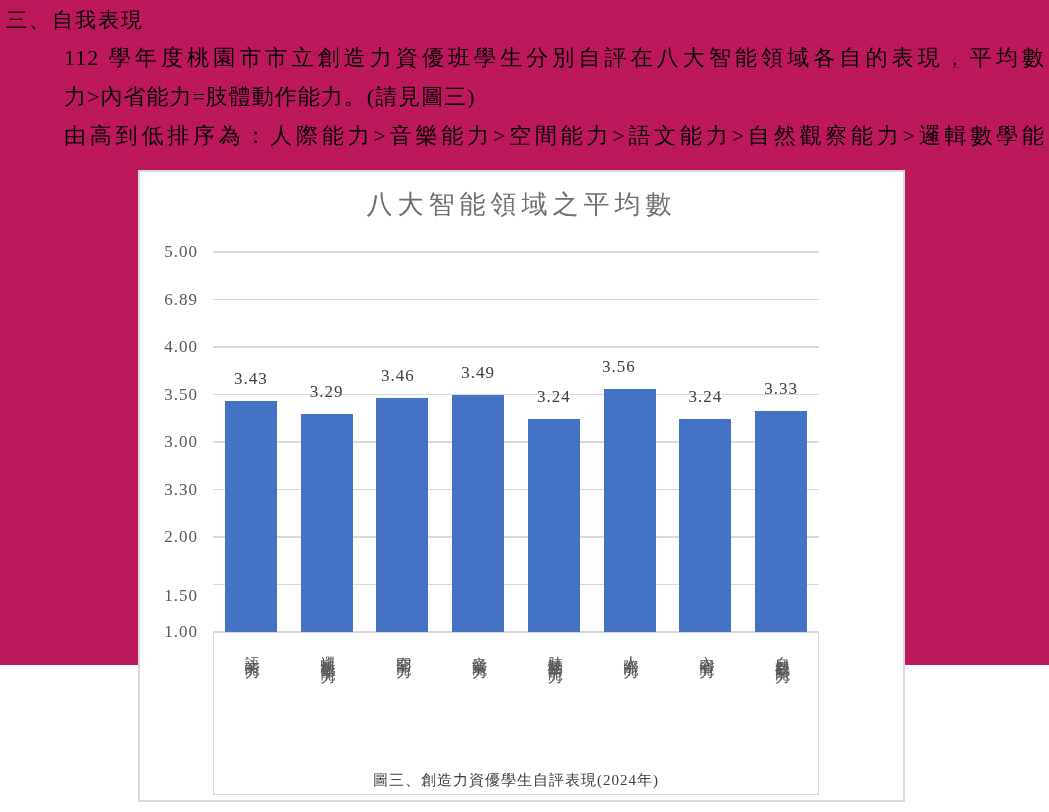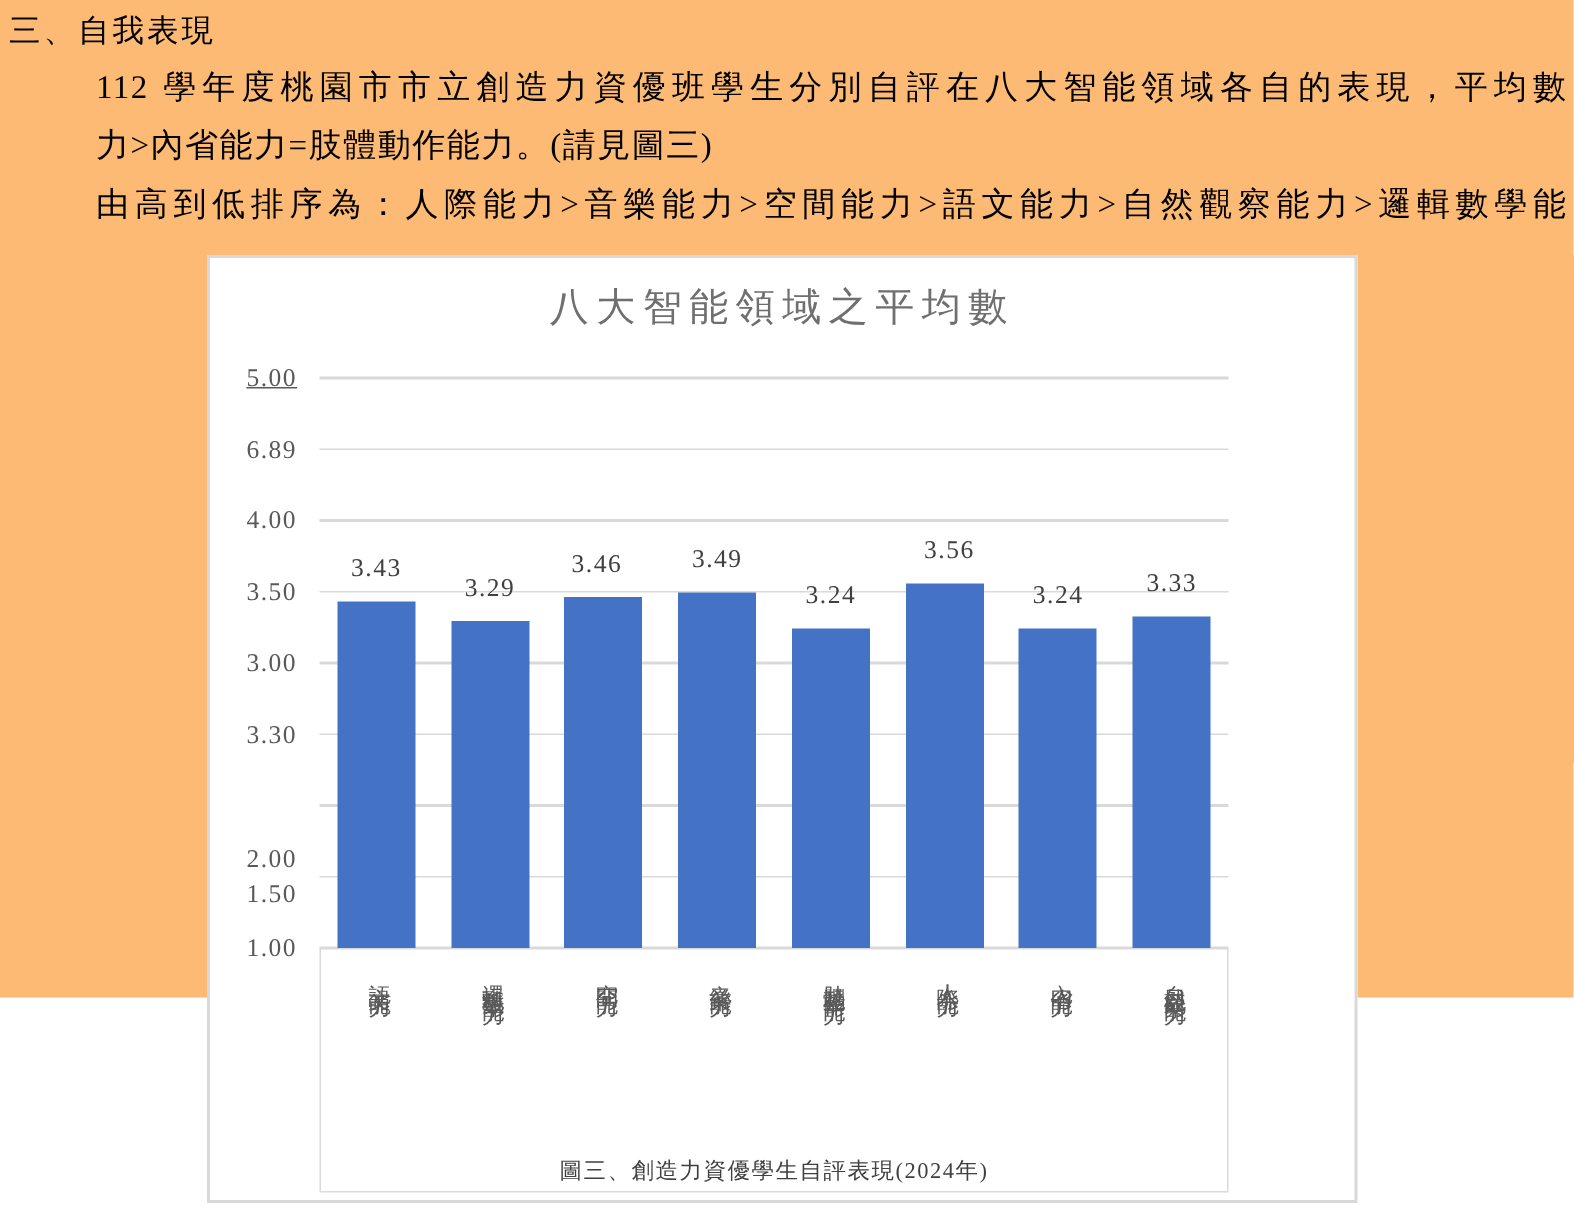--- a/index.html
+++ b/index.html
@@ -3,21 +3,21 @@
 <meta charset="utf-8">
 <style>
   html,body{margin:0;padding:0;background:#ffffff;}
   body{
     width:1049px;height:812px;
     font-family:"Liberation Serif","DejaVu Serif",serif;
     color:#000;
     position:relative;
     overflow:hidden;
   }
-  .page{position:absolute;left:0;top:0;width:1049px;height:665px;background:#fdba74;}
+  .page{position:absolute;left:0;top:0;width:1049px;height:665px;background:#be185d;}
 
   
   .heading{
     position:absolute;left:6px;top:6px;
     font-size:21px;letter-spacing:2px;white-space:nowrap;
   }
   .para{position:absolute;left:64px;top:38px;width:981px;}
   .pline{
     font-size:22px;line-height:39px;letter-spacing:1px;
   }
@@ -98,21 +98,21 @@
         <div class="bar-label" style="left: 0px; width: 75.75px; bottom: 242.85px;">3.43</div>
         <div class="bar" style="left: 87.625px; height: 217.55px; background: rgb(68, 114, 196);"></div>
         <div class="bar-label" style="left: 75.75px; width: 75.75px; bottom: 229.55px;">3.29</div>
         <div class="bar" style="left: 163.375px; height: 233.7px; background: rgb(68, 114, 196);"></div>
         <div class="bar-label" style="left: 147px; width: 75.75px; bottom: 245.7px;">3.46</div>
         <div class="bar" style="left: 239.125px; height: 236.55px; background: rgb(68, 114, 196);"></div>
         <div class="bar-label" style="left: 227.25px; width: 75.75px; bottom: 248.55px;">3.49</div>
         <div class="bar" style="left: 314.875px; height: 212.8px; background: rgb(68, 114, 196);"></div>
         <div class="bar-label" style="left: 303px; width: 75.75px; bottom: 224.8px;">3.24</div>
         <div class="bar" style="left: 390.625px; height: 243.2px; background: rgb(68, 114, 196);"></div>
-        <div class="bar-label" style="left: 382px; width: 75.75px; bottom: 255.2px; margin-top: 20px;">3.56</div>
+        <div class="bar-label" style="left: 368px; width: 75.75px; bottom: 255.2px; margin-top: 20px;">3.56</div>
         <div class="bar" style="left: 466.375px; height: 212.8px; background: rgb(68, 114, 196);"></div>
         <div class="bar-label" style="left: 454.5px; width: 75.75px; bottom: 224.8px;">3.24</div>
         <div class="bar" style="left: 542.125px; height: 221.35px; background: rgb(68, 114, 196);"></div>
         <div class="bar-label" style="left: 530.25px; width: 75.75px; bottom: 233.35px; margin-top: 15px;">3.33</div>
       </div>
 
     <div class="xbox" id="x-axis-box">
       <div class="caption">圖三、創造力資優學生自評表現(2024年)</div>
     <div class="xlabel" style="left: 0px; width: 75.75px;">
           <span>語文能力</span>
@@ -132,24 +132,24 @@
         <div class="xlabel" style="left: 378.75px; width: 75.75px;">
           <span>人際能力</span>
         </div>
         <div class="xlabel" style="left: 454.5px; width: 75.75px;">
           <span>內省能力</span>
         </div>
         <div class="xlabel" style="left: 530.25px; width: 75.75px;">
           <span>自然觀察能力</span>
         </div>
       </div>
-  <div class="ylabel" style="top: 70px; color: rgb(89, 89, 89); text-decoration: underline;">5.00</div>
+  <div class="ylabel" style="top: 70px; color: rgb(89, 89, 89);">5.00</div>
       <div class="ylabel" style="top: 117.5px; color: rgb(89, 89, 89);">6.89</div>
       <div class="ylabel" style="top: 165px; color: rgb(89, 89, 89);">4.00</div>
       <div class="ylabel" style="top: 212.5px; color: rgb(89, 89, 89);">3.50</div>
       <div class="ylabel" style="top: 260px; color: rgb(89, 89, 89);">3.00</div>
       <div class="ylabel" style="top: 307.5px; color: rgb(89, 89, 89);">3.30</div>
-      <div class="ylabel" style="top: 355px; color: rgb(89, 89, 89); margin-top: 36px;">2.00</div>
+      <div class="ylabel" style="top: 355px; color: rgb(89, 89, 89);">2.00</div>
       <div class="ylabel" style="top: 402.5px; color: rgb(89, 89, 89); margin-top: 11px;">1.50</div>
       <div class="ylabel" style="top: 450px; color: rgb(89, 89, 89);">1.00</div>
     </div>
 
 </div>
 
 </body></html>

